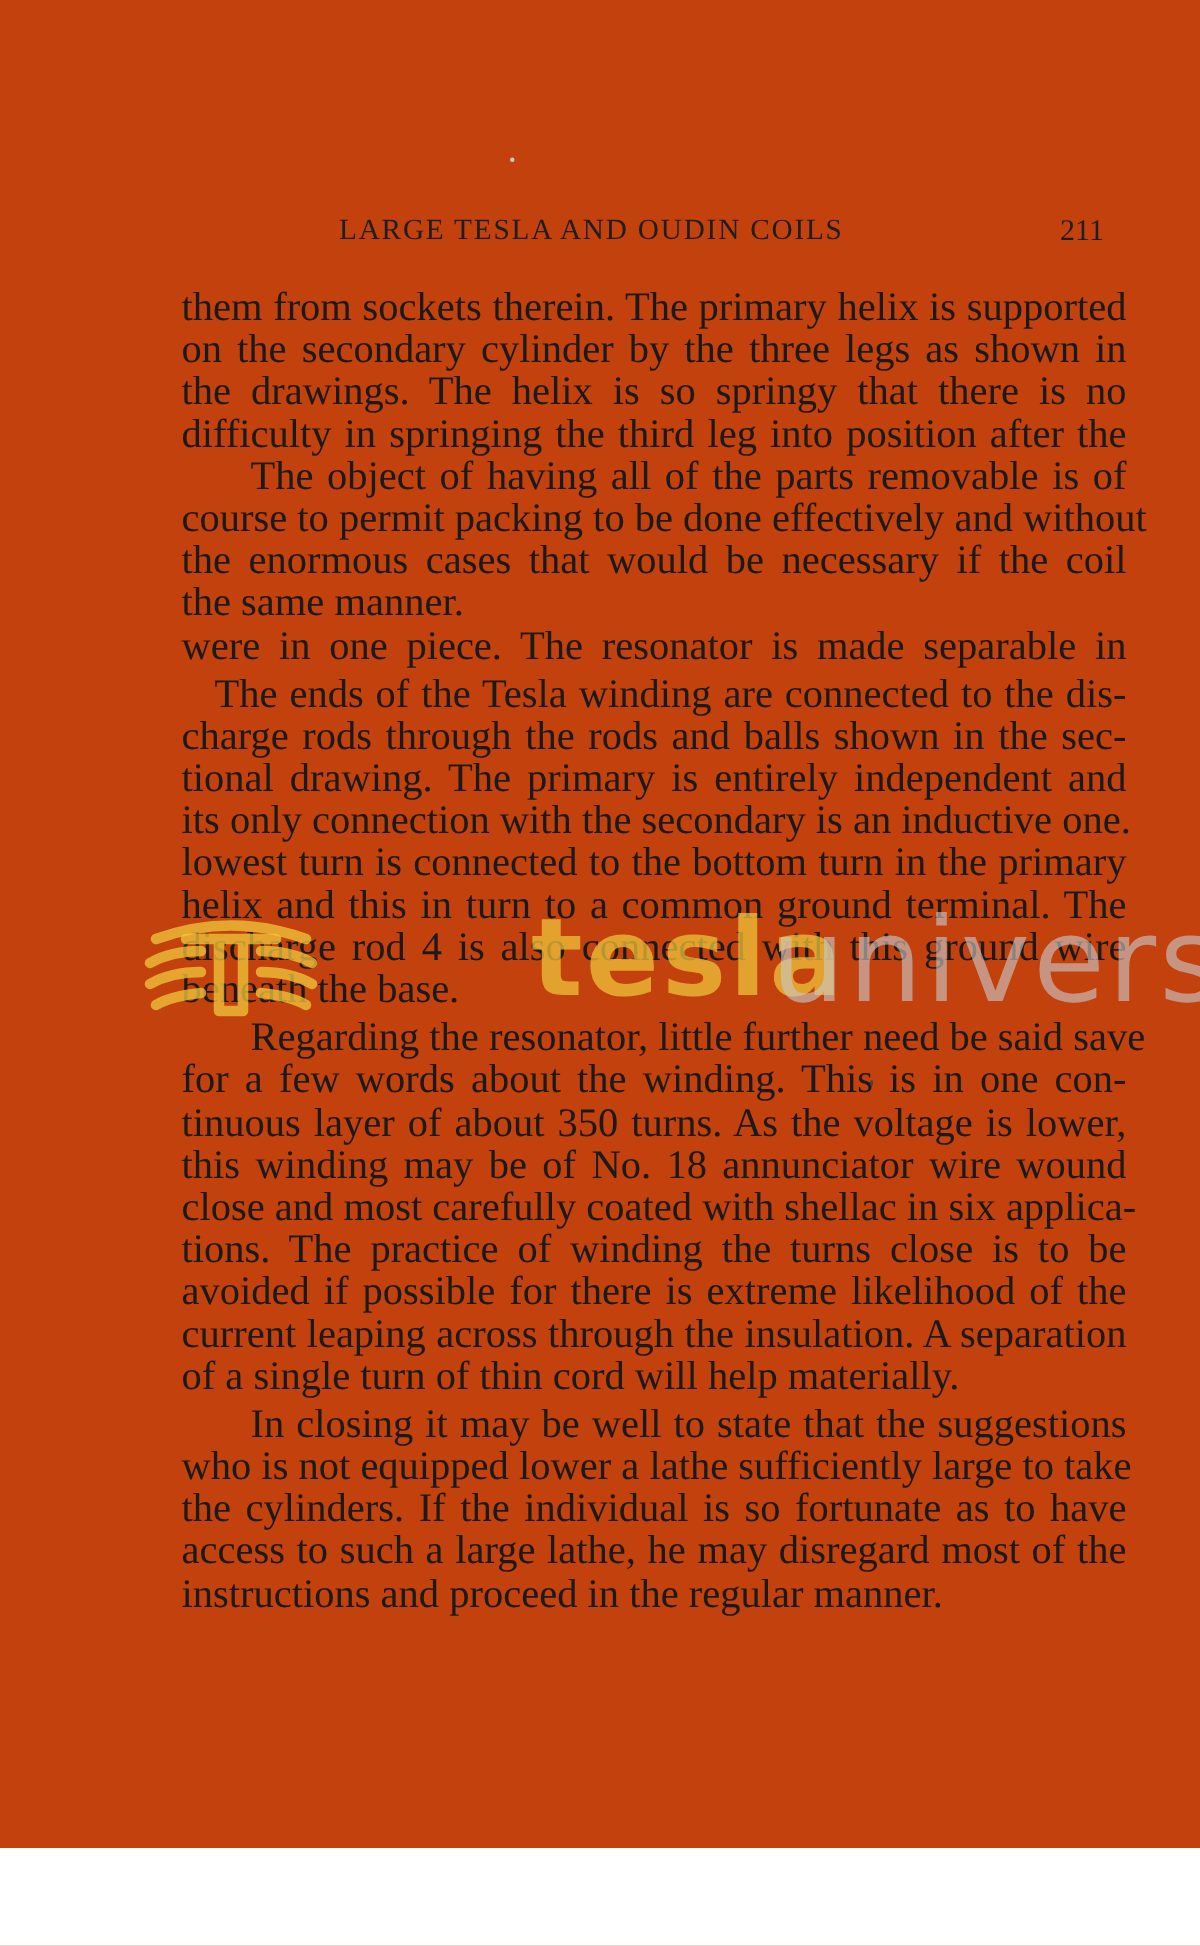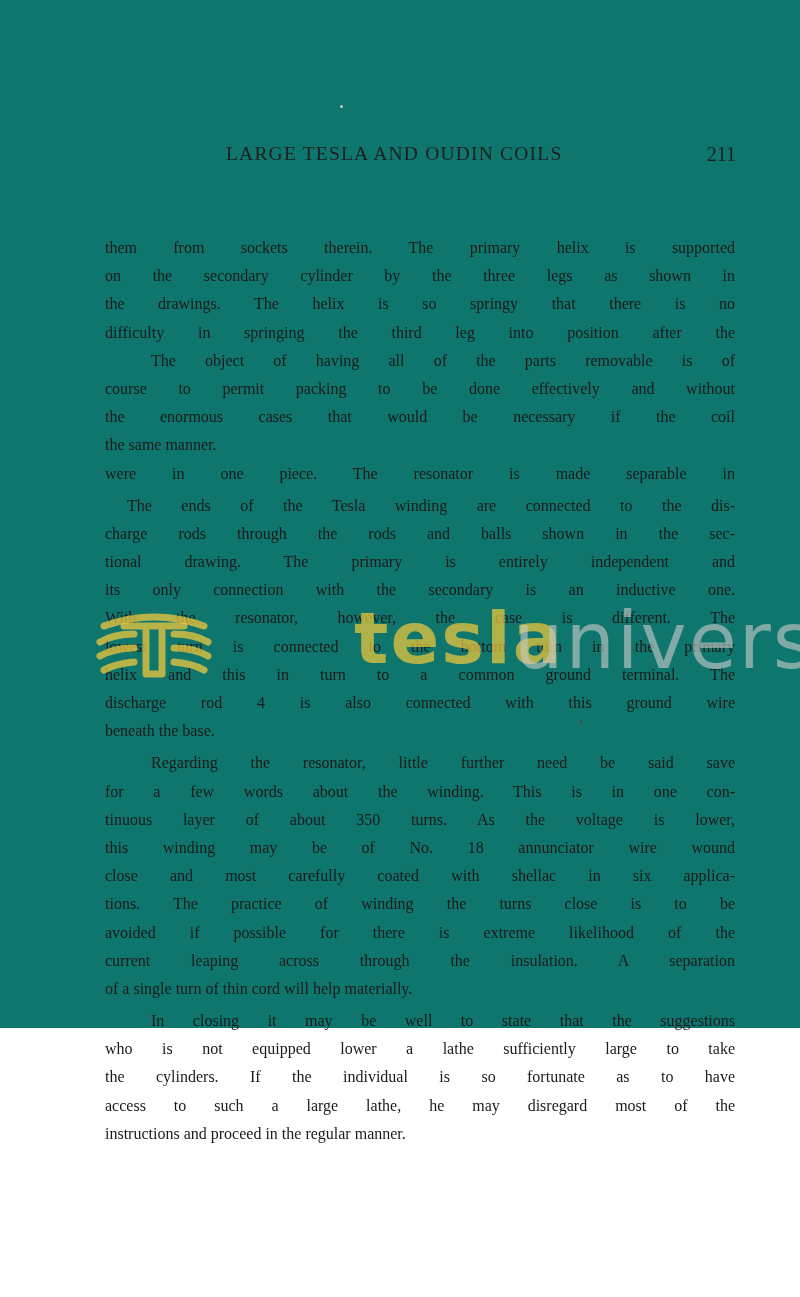--- a/index.html
+++ b/index.html
@@ -1,23 +1,23 @@
 <!DOCTYPE html>
 <html><head>
 <meta charset="utf-8">
 <style>
   html, body { margin:0; padding:0; background:#ffffff; }
   body { width:800px; height:1297px; position:relative; overflow:hidden; }
-  .page { position:absolute; left:0; top:0; width:800px; height:1028px; background:#0f766e; }
+  .page { position:absolute; left:0; top:0; width:800px; height:1232px; background:#c2410c; }
   .header { position:absolute; top:143px; left:226px; width:510px; height:26px;
     font-family:"Liberation Serif", serif; color:#1e1e1e; }
   .running-title { position:absolute; left:0; top:0; font-size:19.5px; letter-spacing:1.2px; }
   .page-number { position:absolute; right:0; top:0; font-size:20px; }
-  .body-text { position:absolute; left:105px; top:190px; width:630px;
-    font-family:"Liberation Serif", serif; font-size:16px; color:#1a1a1a;margin-top:44px; }
+  .body-text { position:absolute; left:121px; top:190px; width:630px;
+    font-family:"Liberation Serif", serif; font-size:27px; color:#1a1a1a; }
   .line { height:28.2px; line-height:28.2px; white-space:nowrap; text-align:justify;
     text-align-last:justify; }
   .line.last { text-align-last:left; }
   .line.indent { padding-left:46px; }
   .line.indent-small { padding-left:22px; }
   .para-gap { height:4px; }
   .dot { position:absolute; width:3px; height:3px; border-radius:50%; background:#c8c8c8; }
   .watermark { position:absolute; left:94px; top:612px; width:650px; height:66px; pointer-events:none; }
   .wm-logo { position:absolute; left:0; top:0; width:120px; height:66px; }
   .wm-text-tesla { position:absolute; left:260px; top:-16px; font-family:"DejaVu Sans", sans-serif;
@@ -54,21 +54,20 @@
       <div class="line">were in one piece.  The resonator is made separable in</div>
     </div>
 
     <div class="para-gap"></div>
 
     <div>
       <div class="line indent-small">The ends of the Tesla winding are connected to the dis-</div>
       <div class="line">charge rods through the rods and balls shown in the sec-</div>
       <div class="line">tional drawing.  The primary is entirely independent and</div>
       <div class="line">its only connection with the secondary is an inductive one.</div>
-      <div class="line">With the resonator, however, the case is different.  The</div>
       <div class="line">lowest turn is connected to the bottom turn in the primary</div>
       <div class="line">helix and this in turn to a common ground terminal.  The</div>
       <div class="line">discharge rod 4 is also connected with this ground wire</div>
       <div class="line last">beneath the base.</div>
     </div>
 
     <div class="para-gap"></div>
 
     <div>
       <div class="line indent">Regarding the resonator, little further need be said save</div>

